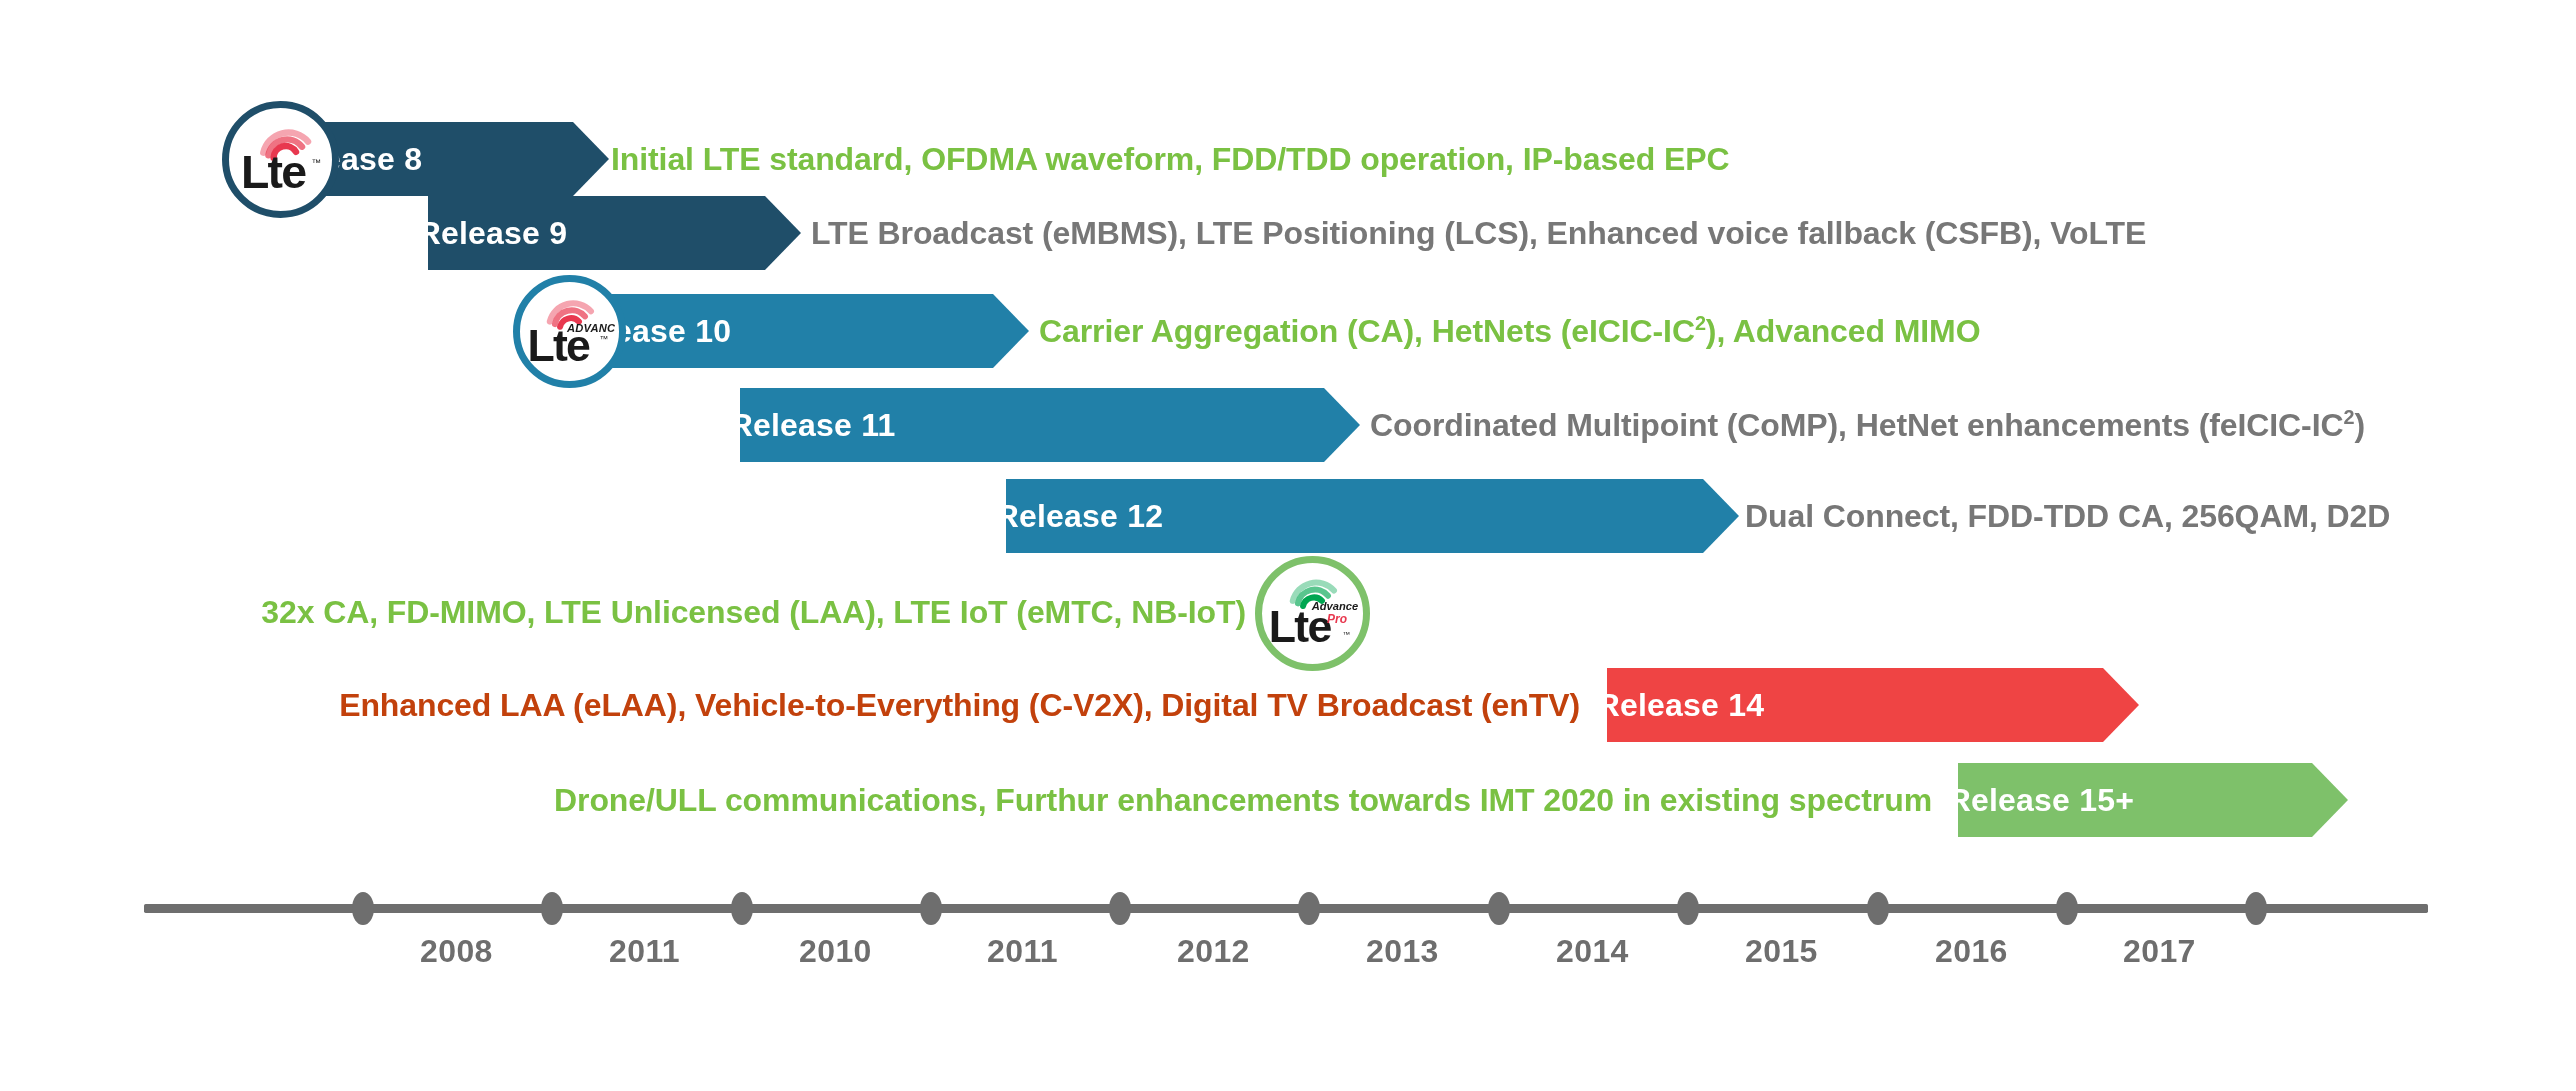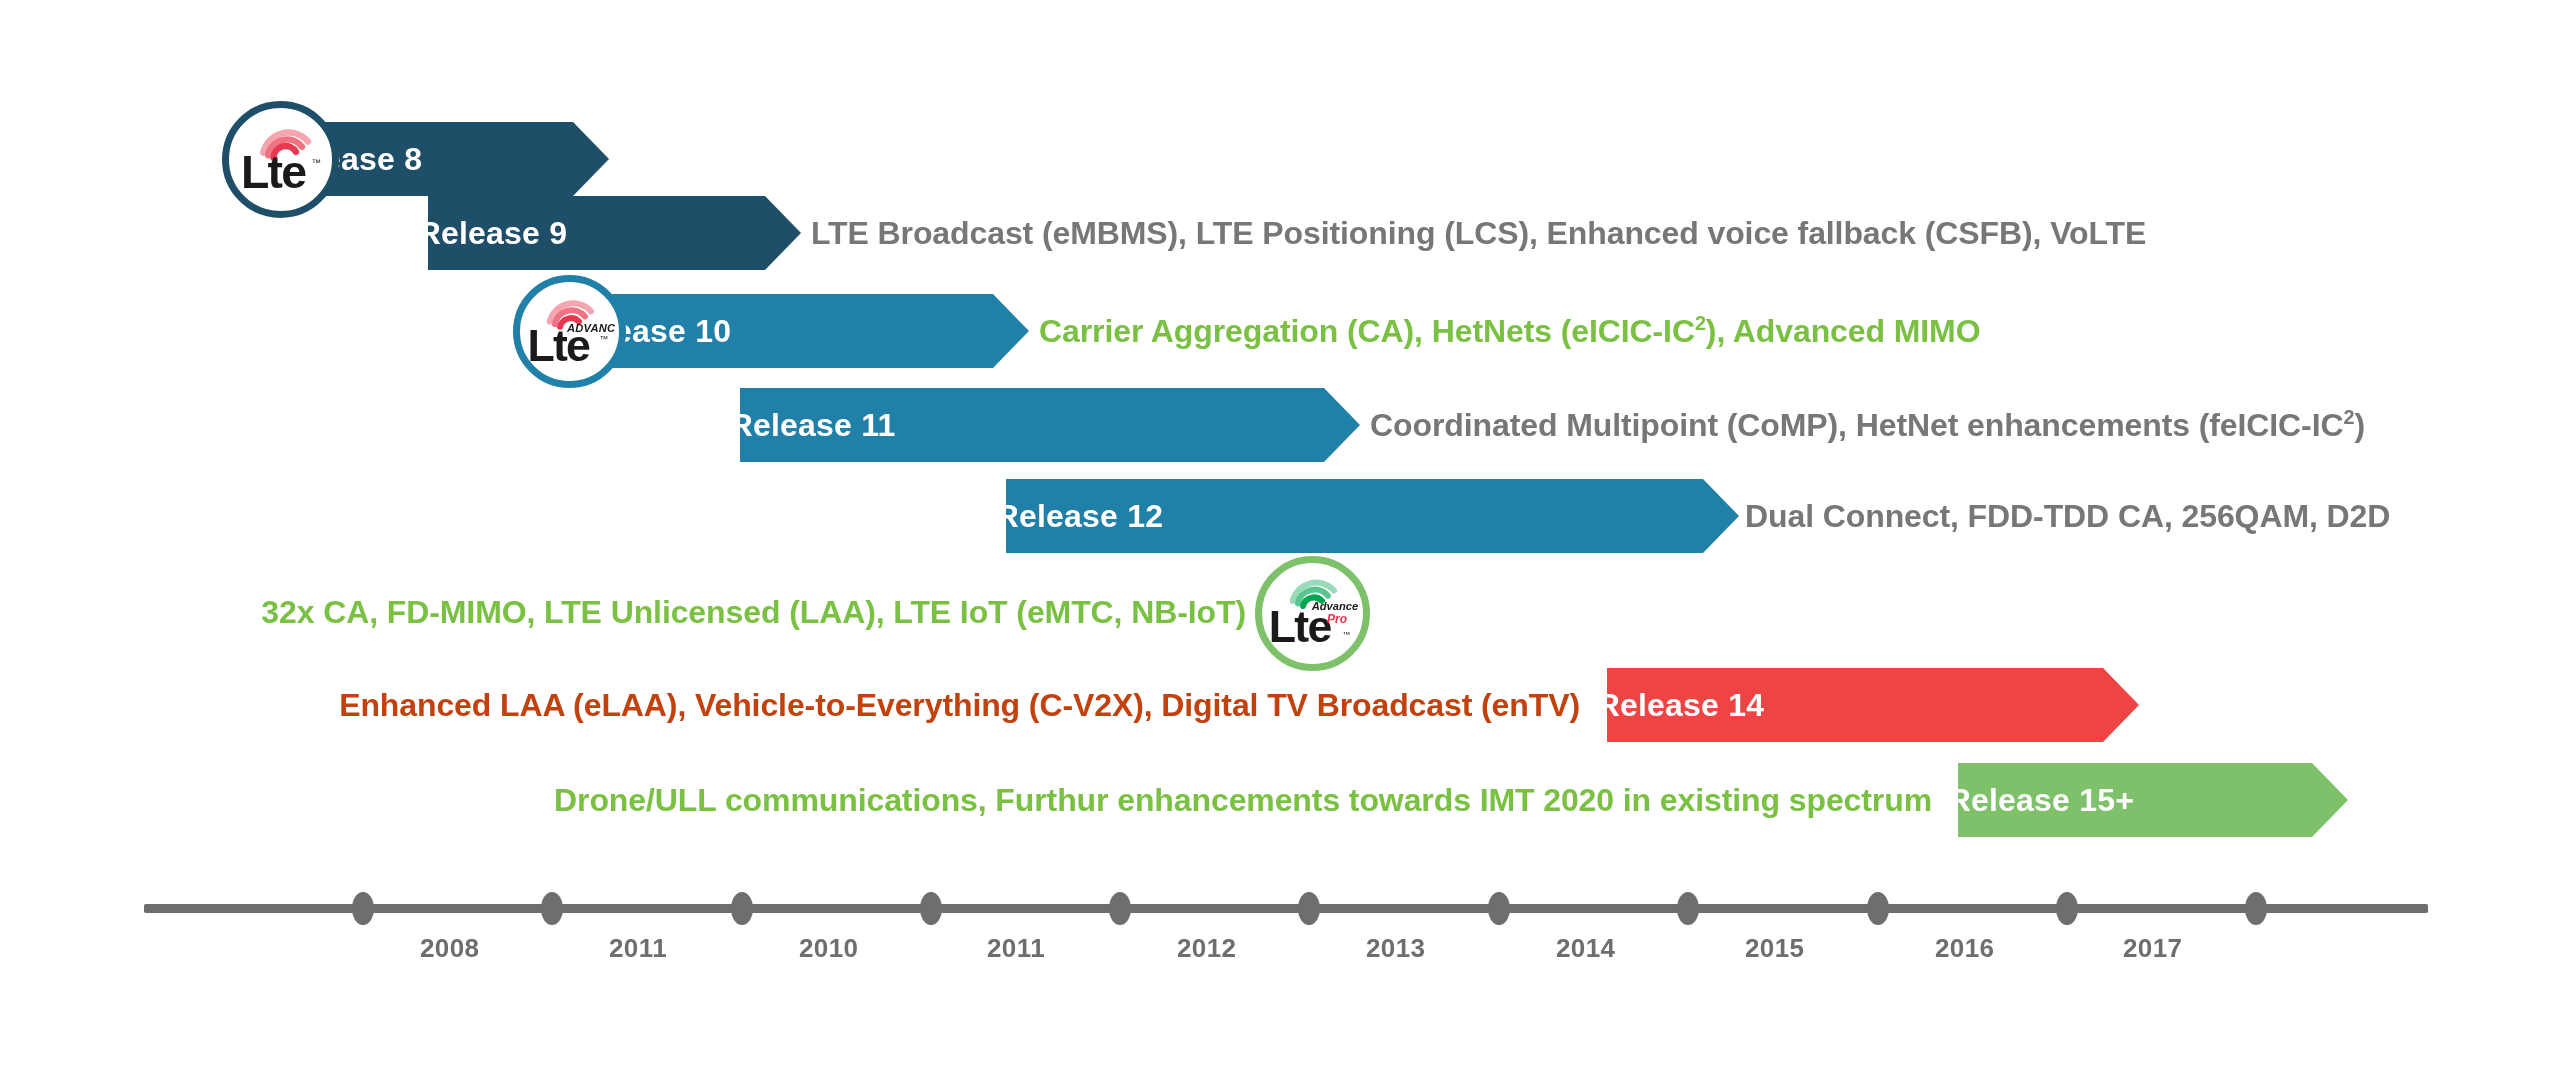--- a/index.html
+++ b/index.html
@@ -93,34 +93,37 @@
     position: absolute;
     top: 892px;
     width: 22px;
     height: 33px;
     border-radius: 50%;
     background: #6e6e6e;
   }
   .axis-year {
     position: absolute;
     top: 933px;
-    font-size: 26px;
+    font-size: 32px;
     font-weight: bold;
     color: #6e6e6e;
     letter-spacing: 0.4px;
   }
 </style>
 </head>
 <body>
 
 <div id="timeline-figure">
 
   <div class="release-row" style="top:122px;">
     <div class="arrow-band" style="left:283px; width:326px; background:#1f4e69;">
       <span class="arrow-label">Release 8</span>
+    </div>
+    <div class="desc right" style="left:611px; width:1889px; color:#7ac143;">
+      <span>Initial LTE standard, OFDMA waveform, FDD/TDD operation, IP-based EPC</span>
     </div>
 
     <div class="lte-badge" style="left:222px; top:-21.5px; width:117px; height:117px; border:7.7px solid #1f4e69;">
       <svg width="93" height="86" viewBox="0 0 108 100">
         <g fill="none" stroke="#e8384f" stroke-width="7.5" stroke-linecap="round">
           <path d="M34 52 A30 30 0 0 1 86 39" opacity="0.45"></path>
           <path d="M40 55 A22 22 0 0 1 79 45" opacity="0.7"></path>
           <path d="M46 58 A14 14 0 0 1 72 51"></path>
         </g>
         <text x="8" y="93" font-family="'Liberation Sans',sans-serif" font-size="54" font-weight="bold" fill="#1a1a1a" letter-spacing="-2">Lte</text>

